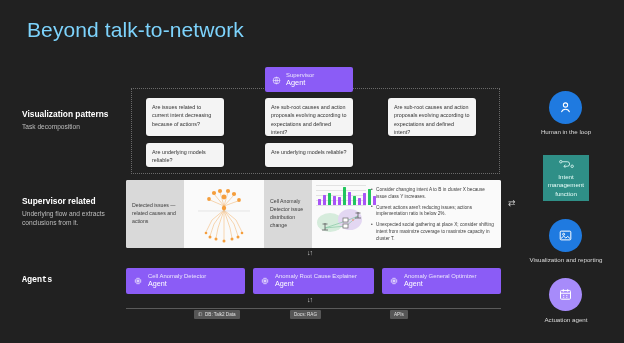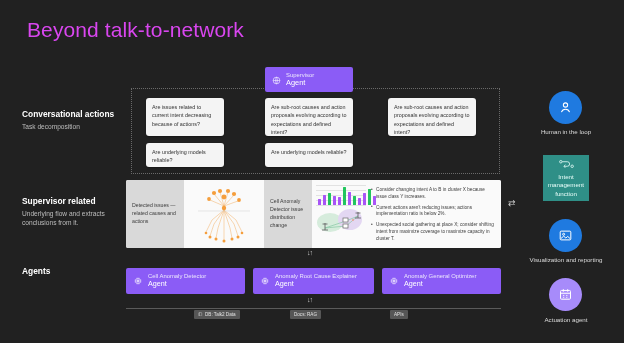--- a/index.html
+++ b/index.html
@@ -9,31 +9,31 @@
     font-family:"Liberation Sans", sans-serif;
     color:#e8e8e8;
     overflow:hidden;
     position:relative;
   }
   .slide{ position:absolute; inset:0; background:#212121; }
 
   
   .title{
     position:absolute; left:27px; top:18px;
-    font-size:21px; font-weight:400; color:#d946ef;
+    font-size:21px; font-weight:400; color:#7dd3fc;
     letter-spacing:.1px;
   }
 
   
   .rail{ position:absolute; left:22px; width:100px; }
   .rail-title{ font-size:8.4px; font-weight:700; color:#ffffff; line-height:1.32; }
   .rail-sub{ font-size:6.6px; font-weight:400; color:#bdbdbd; line-height:1.35; margin-top:3px; }
   #rail-conv{ top:109px; }
   #rail-sup{ top:196px; }
-  #rail-agents{ top:266px; }
+  #rail-agents{ top:275px;font-family:Liberation Mono, monospace; }
 
   
   .dotted{
     position:absolute; left:131px; top:88px; width:369px; height:86px;
     border:1px dotted #6a6a6a;
   }
   .qcard{
     position:absolute; background:#f4f4f4; border-radius:3px;
     color:#333; font-size:5.4px; line-height:1.55; padding:5px 6px;
     box-shadow:0 1px 2px rgba(0,0,0,.35);
@@ -135,21 +135,21 @@
   .biarrow{ position:absolute; left:508px; top:198px; font-size:9px; color:#cfcfcf; }
 </style>
 </head>
 <body>
 
 <div class="slide">
 
   <div class="title">Beyond talk-to-network</div>
 
   <div class="rail" id="rail-conv">
-    <div class="rail-title">Conversational actions</div>
+    <div class="rail-title">Visualization patterns</div>
     <div class="rail-sub">Task decomposition</div>
   </div>
   <div class="rail" id="rail-sup">
     <div class="rail-title">Supervisor related</div>
     <div class="rail-sub">Underlying flow and extracts conclusions from it.</div>
   </div>
   <div class="rail" id="rail-agents">
     <div class="rail-title">Agents</div>
   </div>
 

